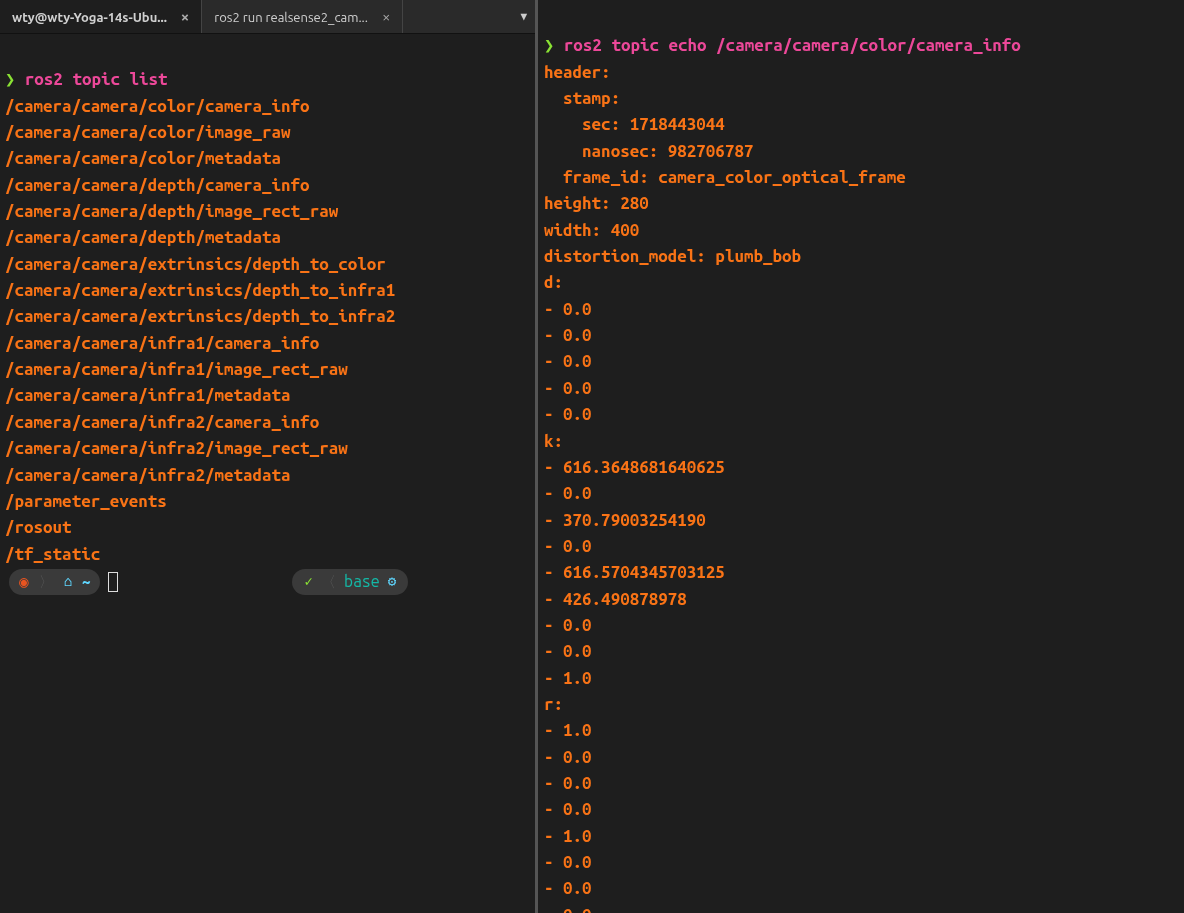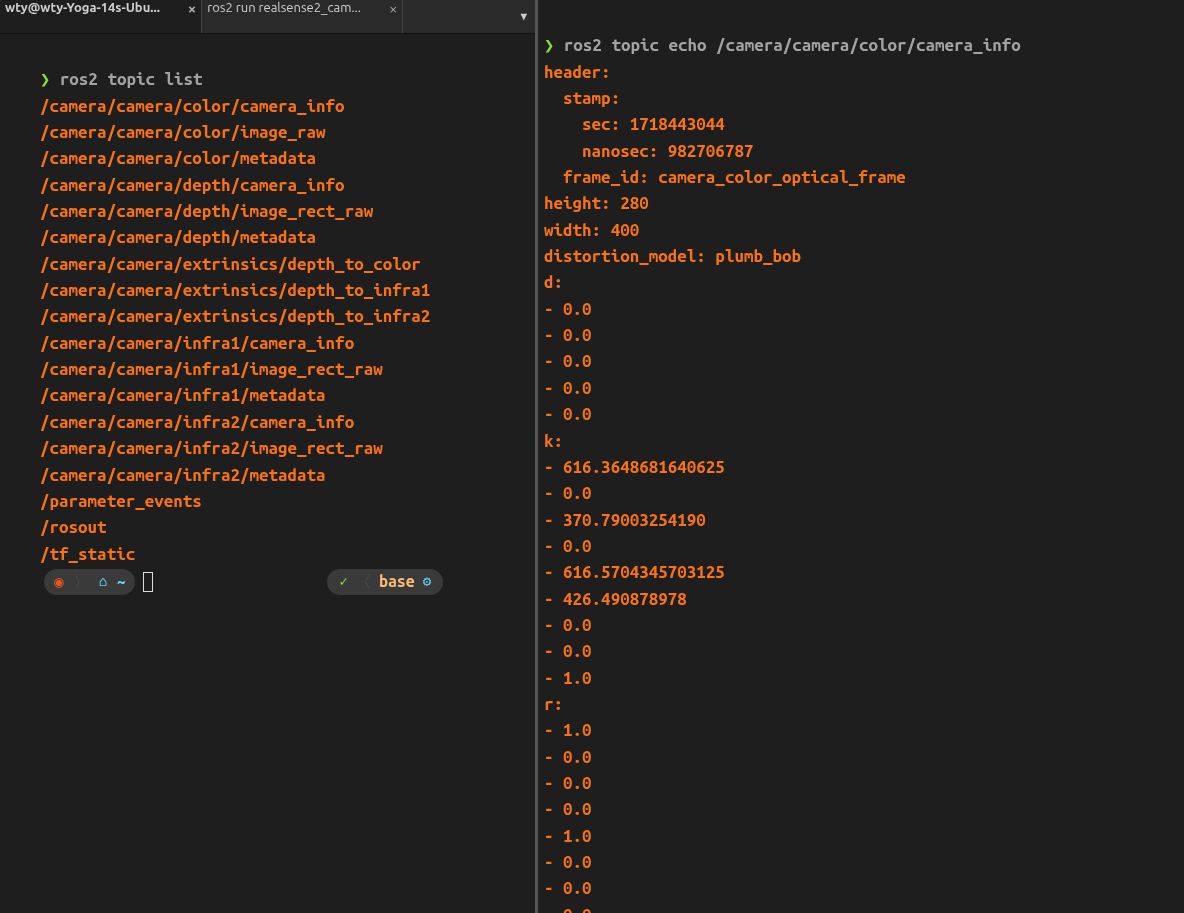--- a/index.html
+++ b/index.html
@@ -29,24 +29,24 @@
   }
   .tab-bar {
     height: 34px;
     background: #2a2a2a;
     display: flex;
     align-items: center;
     border-bottom: 1px solid #111;
   }
   .tab {
     height: 100%;
-    padding: 0 5px;
-    display: flex;
-    align-items: flex-start;
-    gap: 24px;
+    padding: 0 12px;
+    display: flex;
+    align-items: center;
+    gap: 10px;
     font-family: 'Ubuntu', 'DejaVu Sans', sans-serif;
     font-size: 13px;
     color: #d0d0d0;
     cursor: pointer;
     border-right: 1px solid #444;
     white-space: nowrap;
     max-width: 230px;
   }
   .tab.active {
     background: #1e1e1e;
@@ -60,28 +60,27 @@
   .tab-dropdown {
     margin-left: auto;
     padding: 0 8px;
     color: #ccc;
     font-size: 11px;
   }
   .terminal-body {
     padding: 6px 5px;
     white-space: pre;
     line-height: 1.55;
-    margin-left: 35px;
   }
   .prompt-sym {
     color: #8ae234;
     font-weight: bold;
   }
   .cmd {
-    color: #a3a3a3;
+    color: #ec4899;
     font-weight: bold;
   }
   .output {
     color: #f97316;
     font-weight: bold;
   }
   .status-line {
     display: flex;
     align-items: center;
     margin-top: 2px;
@@ -112,21 +111,21 @@
   .home-icon { color: #5fd7ff; font-size: 14px; }
   .tilde-icon { color: #5fd7ff; font-size: 15px; font-weight: bold;}
   .cursor-box {
     width: 10px;
     height: 20px;
     border: 1px solid #ddd;
     margin-left: 4px;
   }
   .check-icon { color: #8ae234; font-size: 14px; }
   .sep-left-chevron { color: #555; font-size: 15px; }
-  .base-text { color: #fdba74; font-size: 16px; font-weight: bold; }
+  .base-text { color: #14b8a6; font-size: 16px; }
   .python-icon { color: #5fd7ff; font-size: 14px; }
   .right-terminal-body {
     padding: 6px 4px;
     white-space: pre;
     line-height: 1.55;
   }
 </style>
 </head>
 <body>
 

